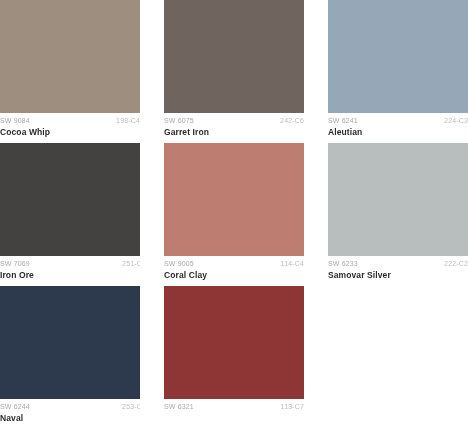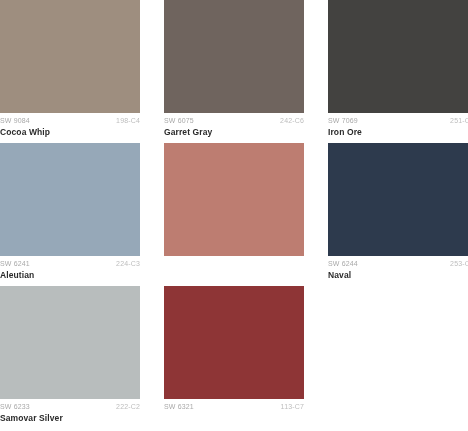--- a/index.html
+++ b/index.html
@@ -100,75 +100,82 @@
 
   <div class="gap-col"></div>
 
   <div class="swatch-cell col-2">
     <div class="swatch-chip" style="background:#6f645e;"></div>
     <div class="swatch-info">
       <div class="swatch-meta-row">
         <span class="swatch-code">SW 6075</span>
         <span class="swatch-location">242-C6</span>
       </div>
-      <div class="swatch-name">Garret Gray</div>
+      <div class="swatch-name">Garret Iron</div>
     </div>
   </div>
 
   <div class="gap-col"></div>
+
+  <div class="swatch-cell col-1">
+    <div class="swatch-chip" style="background:#96a8b8;"></div>
+    <div class="swatch-info">
+      <div class="swatch-meta-row">
+        <span class="swatch-code">SW 6241</span>
+        <span class="swatch-location">224-C3</span>
+      </div>
+      <div class="swatch-name">Aleutian</div>
+    </div>
+  </div>
 
   <div class="swatch-cell col-3">
     <div class="swatch-chip" style="background:#434240;"></div>
     <div class="swatch-info">
       <div class="swatch-meta-row">
         <span class="swatch-code">SW 7069</span>
         <span class="swatch-location">251-C7</span>
       </div>
       <div class="swatch-name">Iron Ore</div>
     </div>
   </div>
 
-  <div class="swatch-cell col-1">
-    <div class="swatch-chip" style="background:#96a8b8;"></div>
+  <div class="gap-col"></div>
+
+  <div class="swatch-cell col-2">
+    <div class="swatch-chip" style="background:#bd7d71;"></div>
     <div class="swatch-info">
       <div class="swatch-meta-row">
-        <span class="swatch-code">SW 6241</span>
-        <span class="swatch-location">224-C3</span>
+        <span class="swatch-code">SW 9005</span>
+        <span class="swatch-location">114-C4</span>
       </div>
-      <div class="swatch-name">Aleutian</div>
+      <div class="swatch-name">Coral Clay</div>
     </div>
   </div>
 
   <div class="gap-col"></div>
 
-  <div class="swatch-cell col-2">
-    <div class="swatch-chip" style="background:#bd7d71;"></div>
+  <div class="swatch-cell col-1">
+    <div class="swatch-chip" style="background:#b8bdbd;"></div>
+    <div class="swatch-info">
+      <div class="swatch-meta-row">
+        <span class="swatch-code">SW 6233</span>
+        <span class="swatch-location">222-C2</span>
+      </div>
+      <div class="swatch-name">Samovar Silver</div>
+    </div>
   </div>
-
-  <div class="gap-col"></div>
 
   <div class="swatch-cell col-3">
     <div class="swatch-chip" style="background:#2d3a4d;"></div>
     <div class="swatch-info">
       <div class="swatch-meta-row">
         <span class="swatch-code">SW 6244</span>
         <span class="swatch-location">253-C6</span>
       </div>
       <div class="swatch-name">Naval</div>
-    </div>
-  </div>
-
-  <div class="swatch-cell col-1">
-    <div class="swatch-chip" style="background:#b8bdbd;"></div>
-    <div class="swatch-info">
-      <div class="swatch-meta-row">
-        <span class="swatch-code">SW 6233</span>
-        <span class="swatch-location">222-C2</span>
-      </div>
-      <div class="swatch-name">Samovar Silver</div>
     </div>
   </div>
 
   <div class="gap-col"></div>
 
   <div class="swatch-cell col-2">
     <div class="swatch-chip" style="background:#8e3536;"></div>
     <div class="swatch-info">
       <div class="swatch-meta-row">
         <span class="swatch-code">SW 6321</span>

